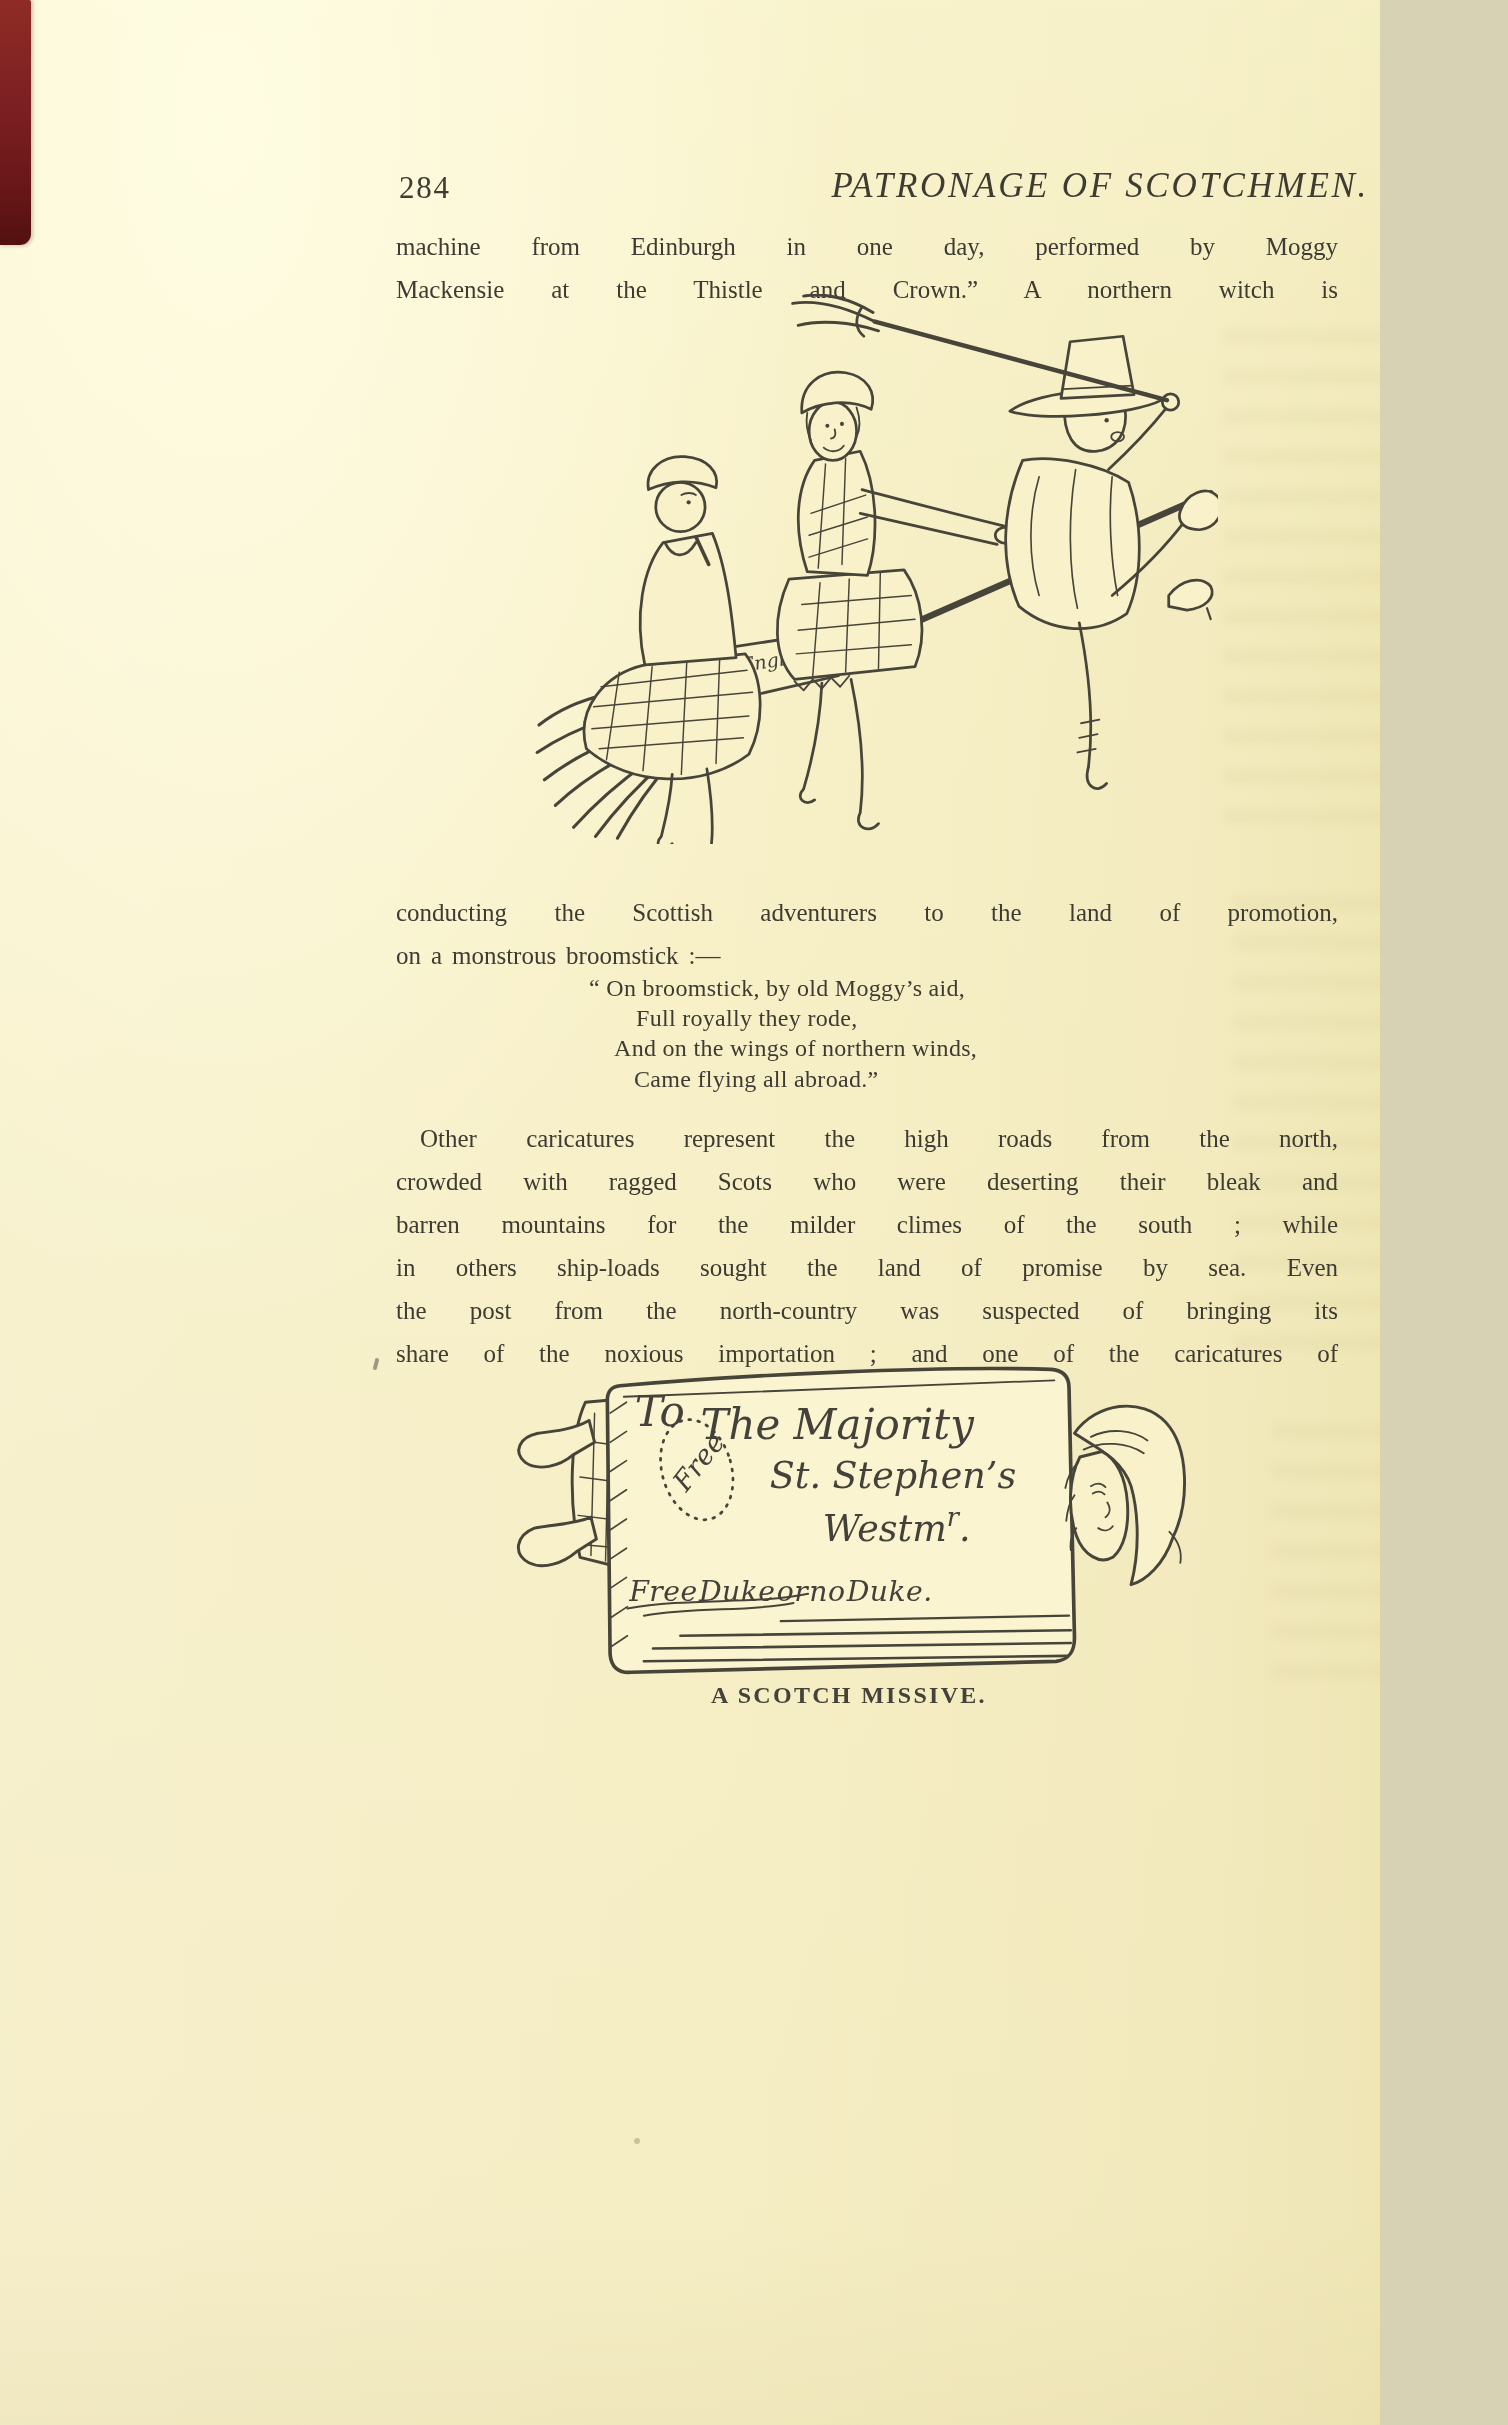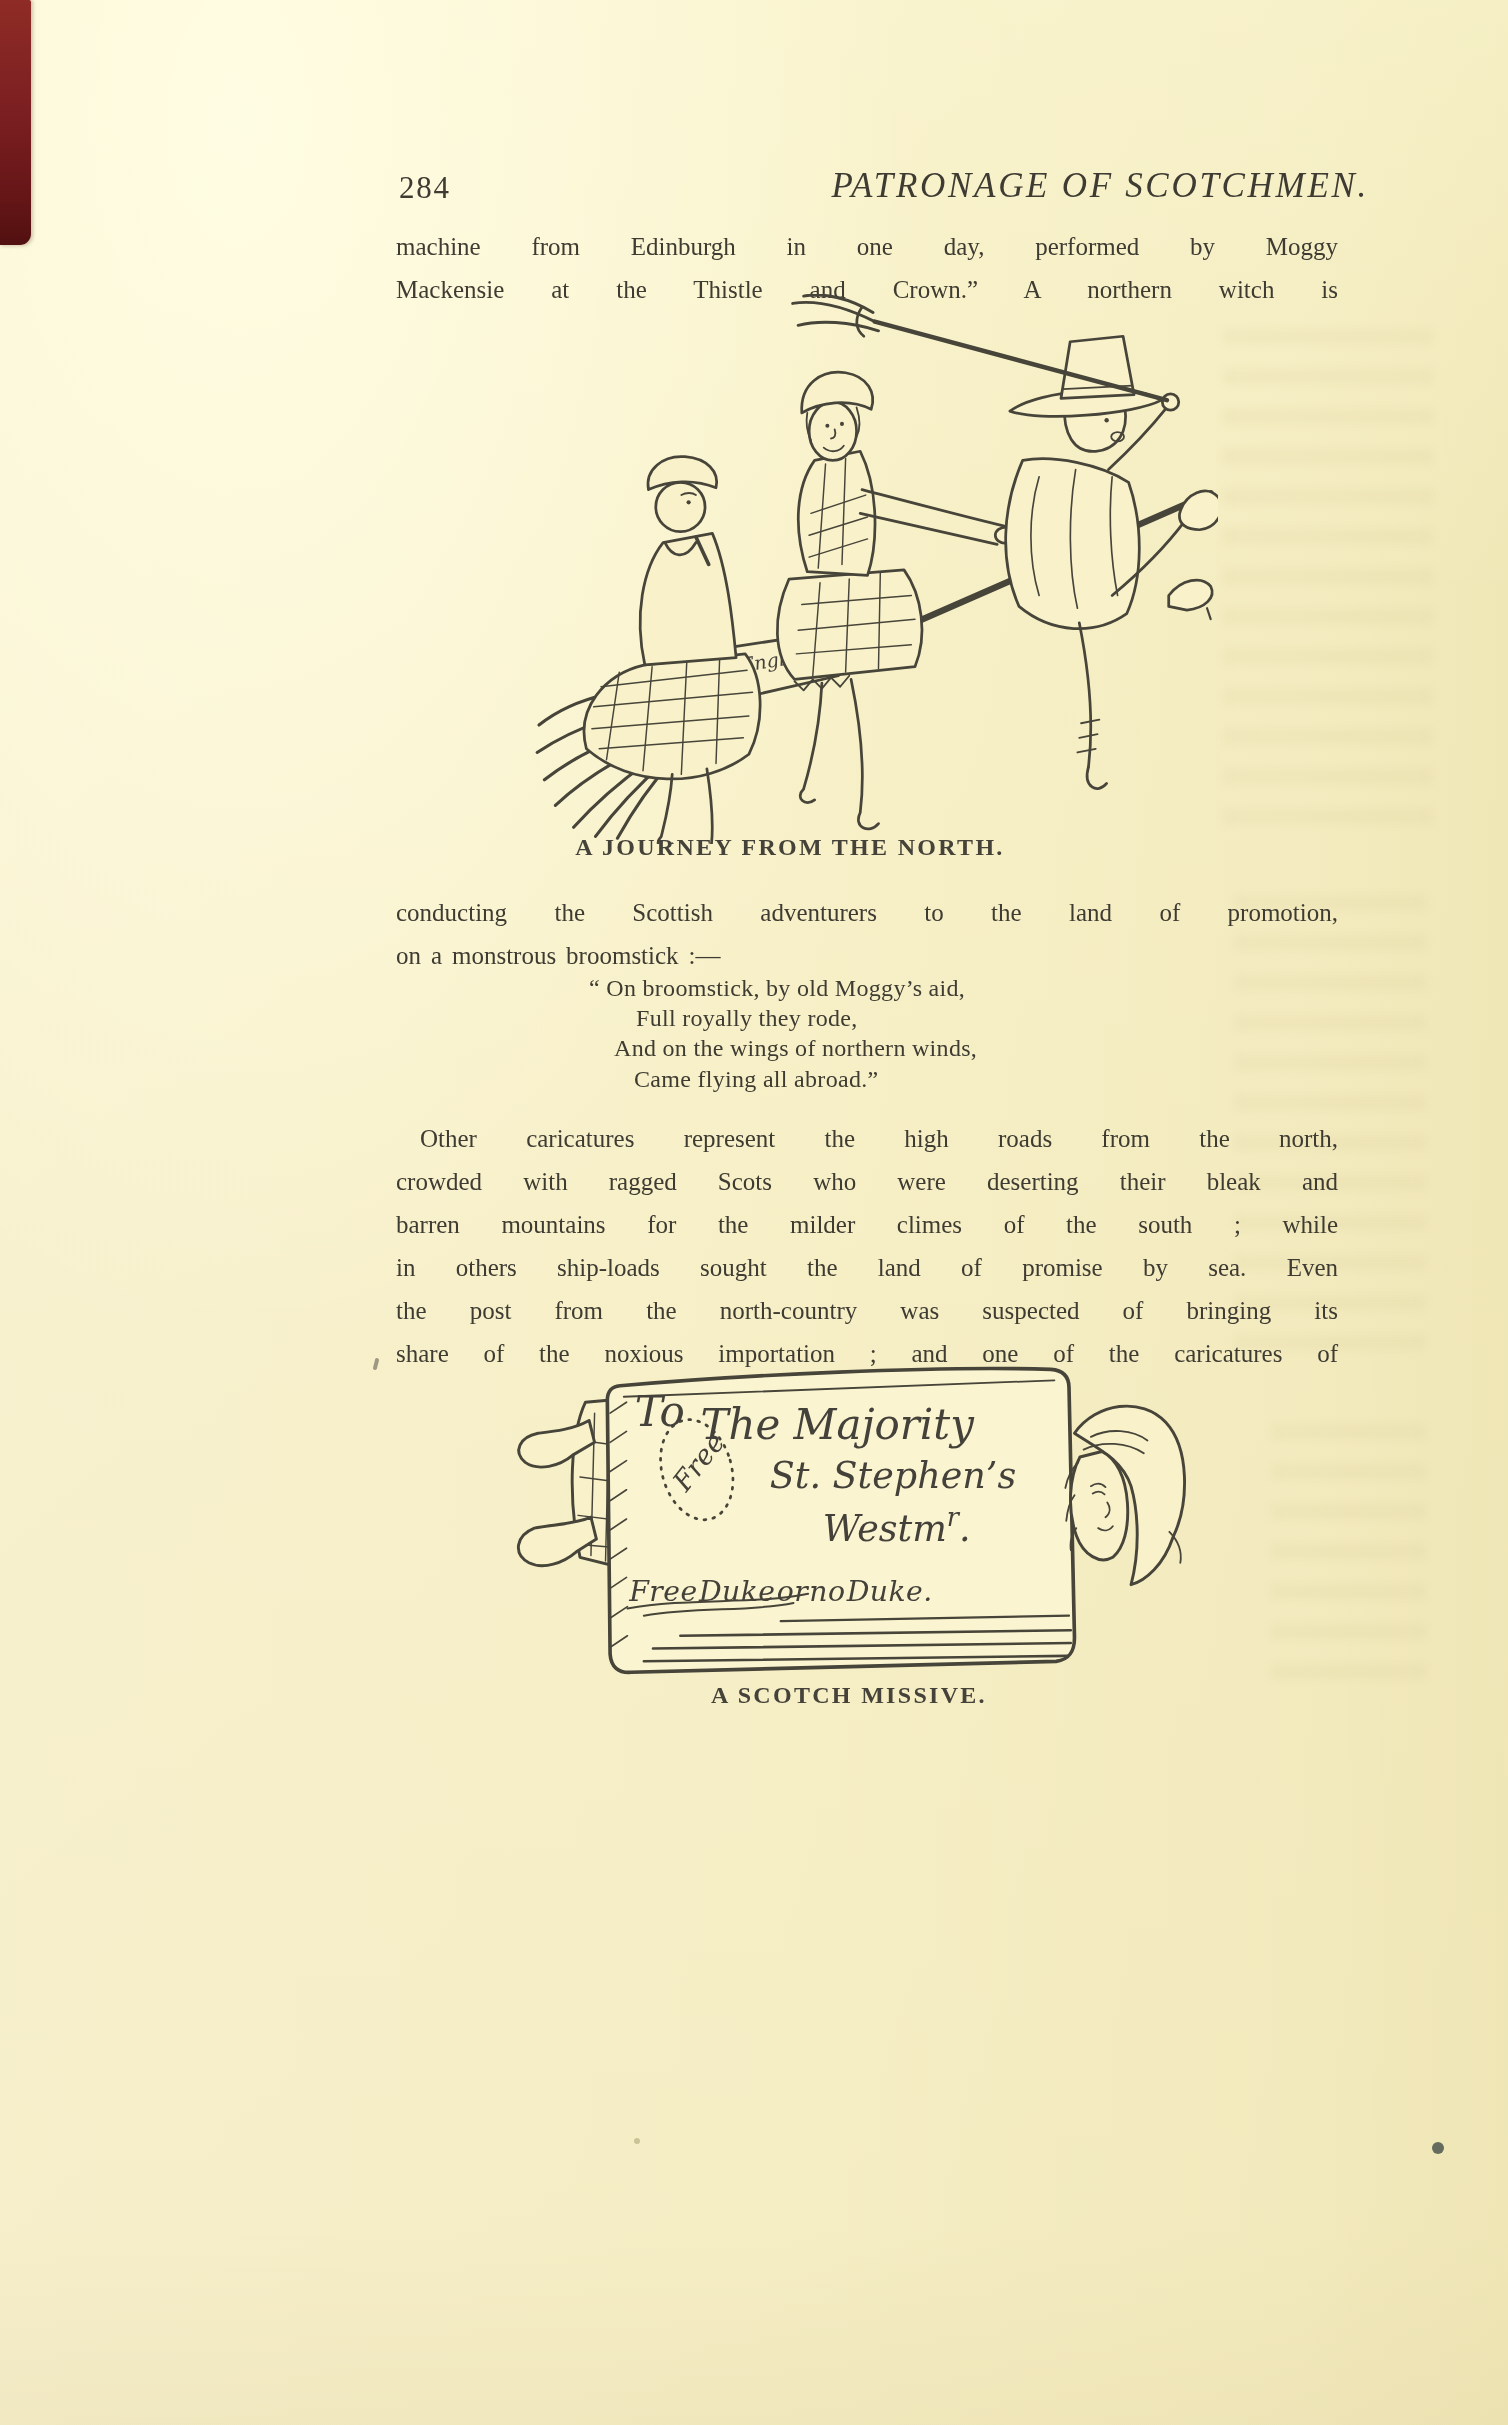--- a/index.html
+++ b/index.html
@@ -1,17 +1,17 @@
 <!DOCTYPE html>
 <html style="font-size:14.6px"><head>
 <meta charset="utf-8">
 <style>
   html,body{margin:0;padding:0;background:#d8d2b5;}
   .page{
-    position:relative;width:1508px;height:2426px;overflow:hidden;
+    position:relative;width:1380px;height:2426px;overflow:hidden;
     color:#3e3b32;
     font-family:"Liberation Serif","DejaVu Serif",serif;
     background:
       radial-gradient(ellipse at 16% 5%, rgba(255,253,228,.9) 0%, rgba(255,253,228,0) 38%),
       linear-gradient(180deg, rgba(250,246,210,.5) 0%, rgba(250,246,210,0) 25%, rgba(236,226,180,.28) 92%, rgba(228,216,168,.4) 100%),
       linear-gradient(90deg, #f9f3d2 0%, #f8f1c9 52%, #f4ecc0 86%, #f0e7b6 100%);
   }
   .binding{
     position:absolute;left:0;top:0;width:31px;height:245px;
     border-radius:0 1.8px 11px 0;
@@ -145,21 +145,20 @@
       <path d="M640,330 C676,300 702,272 720,248"></path>
       <path d="M714,240 C720,218 744,208 756,222 C766,238 754,256 736,258 C722,258 712,252 714,240 Z" fill="#f8f1ca"></path>
       <path d="M604,360 C616,420 620,470 614,518"></path>
       <path d="M606,470 L626,466 M604,486 L624,482 M602,502 L622,498" stroke-width="2"></path>
       <path d="M614,518 C608,540 624,548 634,536"></path>
       <path d="M702,330 C716,312 738,308 748,320 C754,332 742,344 722,346 L702,342 Z" fill="#f8f1ca"></path>
       <path d="M744,344 L748,356" stroke-width="2.4"></path>
     </g>
   </svg>
 
-  <div class="caption" style="left:425px;top:834px;">A JOURNEY FROM THE NORTH.</div>
 
   <div class="para" style="left:396px;top:891px;">
     <div class="line j">conducting the Scottish adventurers to the land of promotion,</div>
     <div class="line l">on a monstrous broomstick :—</div>
   </div>
 
   <div class="verse-line" style="left:589px;top:973px;">“ On broomstick, by old Moggy’s aid,</div>
   <div class="verse-line" style="left:636px;top:1003px;">Full royally they rode,</div>
   <div class="verse-line" style="left:614px;top:1033px;">And on the wings of northern winds,</div>
   <div class="verse-line" style="left:634px;top:1064px;">Came flying all abroad.”</div>

